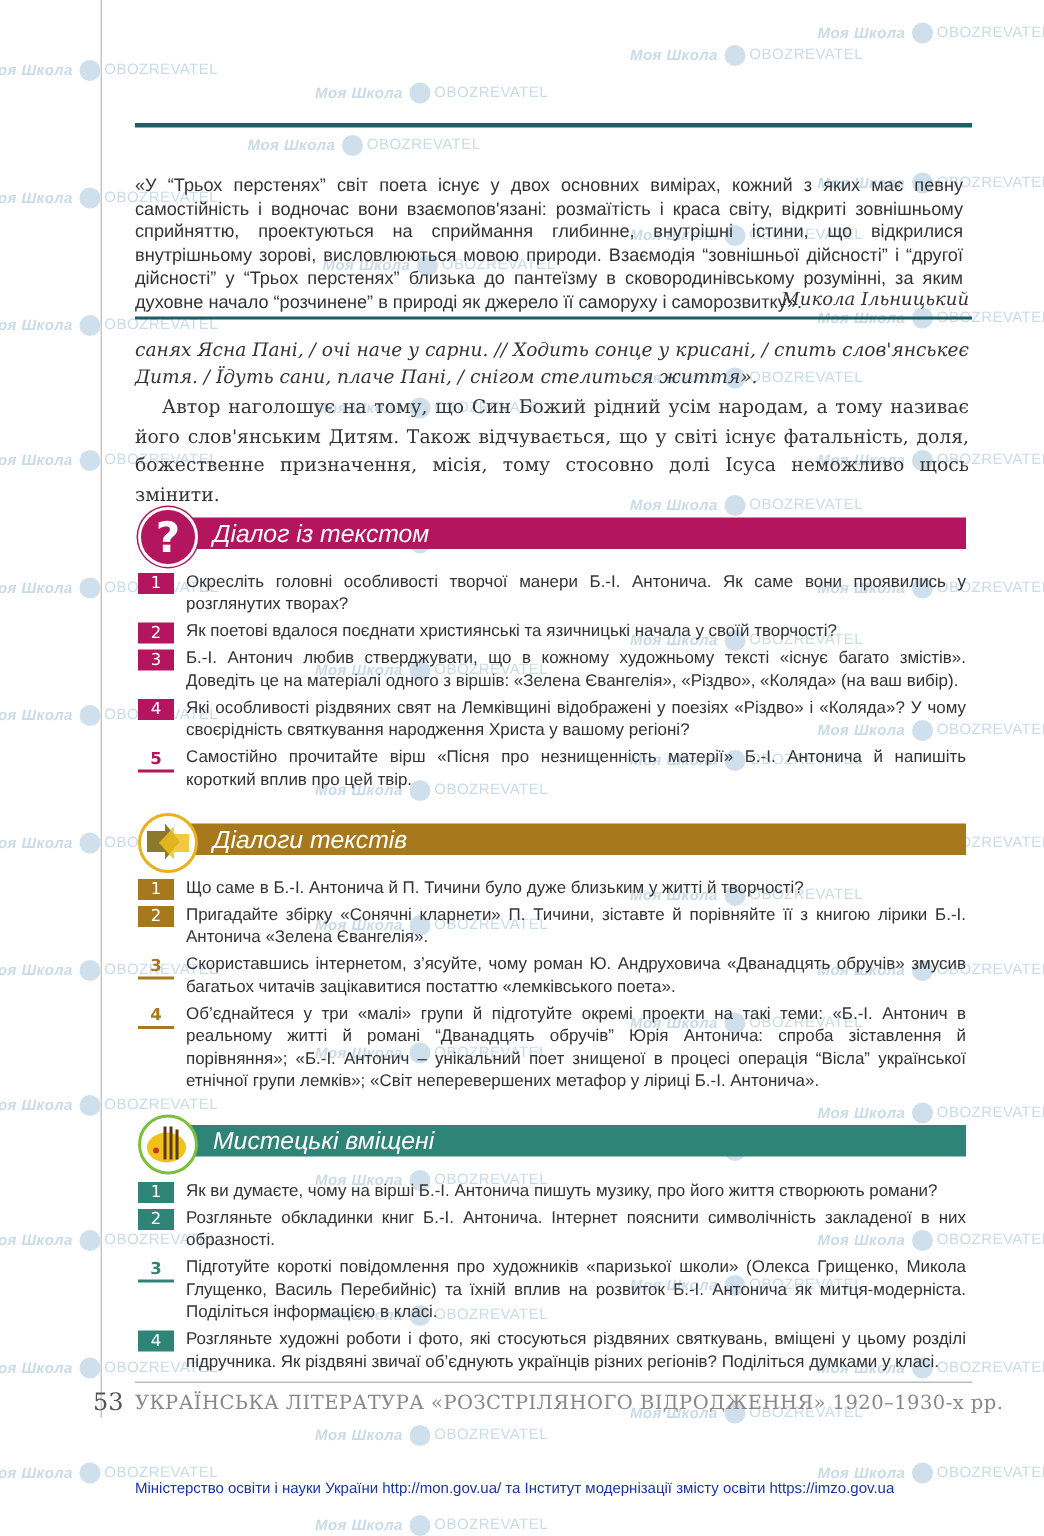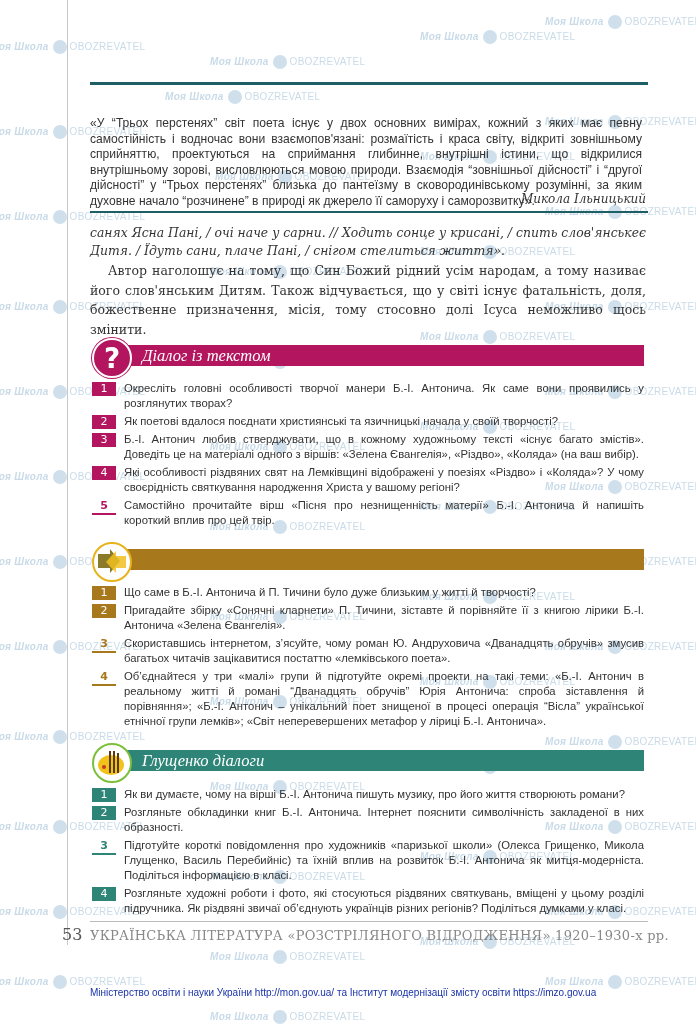--- a/index.html
+++ b/index.html
@@ -8,21 +8,21 @@
   .wm{position:absolute;font-family:"Liberation Sans",sans-serif;font-size:10px;color:#c9dbe8;white-space:nowrap;pointer-events:none;letter-spacing:0.3px;}
   .wm .w1{font-style:italic;font-weight:bold;margin-right:4px;}
   .wm .circ{display:inline-block;width:14px;height:14px;border-radius:50%;background:#cfe0ec;vertical-align:middle;margin-right:3px;}
   .rule{position:absolute;left:90px;width:558px;height:3px;background:#1e5f66;}
   .quote{position:absolute;left:90px;top:84px;width:552px;font-family:Liberation Sans, sans-serif;font-size:12.1px;line-height:15.6px;text-align:justify;color:#333;margin-top:32px;}
   .quote-author{position:absolute;right:50px;top:192px;font-family:"DejaVu Serif",serif;font-style:italic;font-size:12px;color:#333;}
   .poem{position:absolute;left:90px;top:224px;width:556px;font-family:"DejaVu Serif",serif;font-style:italic;font-size:12.4px;line-height:18px;text-align:justify;color:#333;}
   .para{position:absolute;left:90px;top:261px;width:556px;font-family:"DejaVu Serif",serif;font-size:12.5px;line-height:19.5px;text-align:justify;text-indent:18px;color:#333;}
   .sec-head{position:absolute;left:92px;width:552px;height:24px;}
   .sec-head .bar{position:absolute;left:16px;right:0;top:1px;height:21px;}
-  .sec-head .title{position:absolute;left:50px;top:0px;font-family:Liberation Serif, serif;font-style:italic;font-size:16.5px;line-height:24px;color:#fff;white-space:nowrap;}
+  .sec-head .title{position:absolute;left:50px;top:0px;font-family:Liberation Sans, sans-serif;font-style:italic;font-size:16.5px;line-height:24px;color:#fff;white-space:nowrap;}
   .sec-head .icon{position:absolute;left:0;top:-6px;width:36px;height:36px;border-radius:50%;}
   .items{position:absolute;left:92px;width:552px;}
   .item{position:relative;display:flex;align-items:flex-start;margin-bottom:3px;}
   .num{flex:0 0 24px;height:14px;margin-top:1px;font-family:"DejaVu Sans",sans-serif;font-size:11px;line-height:14px;text-align:center;color:#fff;margin-right:8px;}
   .num.outline{background:transparent !important;font-weight:bold;border-bottom:2px solid;}
   .item .txt{flex:1;font-family:"Liberation Sans",sans-serif;font-size:11.3px;line-height:15px;color:#333;text-align:justify;}
   .footer-num{position:absolute;left:62px;top:925px;font-family:"DejaVu Serif",serif;font-size:16px;color:#555;}
   .footer-title{position:absolute;left:90px;top:928px;font-family:"DejaVu Serif",serif;font-size:13px;color:#888;letter-spacing:0.3px;white-space:nowrap;}
   .footer-rule{position:absolute;left:90px;top:921px;width:558px;height:1px;background:#bbb;}
   .license{position:absolute;left:90px;top:986px;font-family:"Liberation Sans",sans-serif;font-size:10px;line-height:13px;color:#1a33a8;}
@@ -124,20 +124,21 @@
   </div>
 
 <div class="sec-head" style="top:548px;">
   <div class="bar" style="background:#a7791c;"></div>
   <div class="icon" style="background:#fff;border:2px solid #e7b21a;">
     <svg width="36" height="36" viewBox="0 0 36 36">
       <polygon points="4,10 16,10 16,5 26,17 16,29 16,24 4,24" fill="#8a7a2a"></polygon>
       <polygon points="32,12 22,12 22,7 12,18 22,29 22,24 32,24" fill="#f0c020" opacity="0.85"></polygon>
     </svg>
   </div>
+  <div class="title">Діалоги текстів</div>
 </div>
 <div class="items" id="items-1" style="top:585px;">
     <div class="item">
       <div class="num" style="background: rgb(167, 121, 28);">1</div>
       <div class="txt">Що саме в Б.-І. Антонича й П. Тичини було дуже близьким у житті й творчості?</div>
     </div>
     <div class="item">
       <div class="num" style="background: rgb(167, 121, 28);">2</div>
       <div class="txt">Пригадайте збірку «Сонячні кларнети» П. Тичини, зіставте й порівняйте її з книгою лірики Б.-І. Антонича «Зелена Євангелія».</div>
     </div>
@@ -155,21 +156,21 @@
   <div class="bar" style="background:#2e8577;"></div>
   <div class="icon" style="background:#fff;border:2px solid #7bbf3a;">
     <svg width="36" height="36" viewBox="0 0 36 36">
       <ellipse cx="17" cy="20" rx="13" ry="10" fill="#f2c21a"></ellipse>
       <rect x="15" y="6" width="2" height="22" fill="#5a3a10"></rect>
       <rect x="19" y="6" width="2" height="22" fill="#5a3a10"></rect>
       <rect x="23" y="8" width="2" height="20" fill="#5a3a10"></rect>
       <circle cx="10" cy="22" r="2" fill="#c0392b"></circle>
     </svg>
   </div>
-  <div class="title">Глущенко діалоги</div>
+  <div class="title">Мистецькі вміщені</div>
 </div>
 <div class="items" id="items-2" style="top:787px;">
     <div class="item">
       <div class="num" style="background: rgb(46, 133, 119);">1</div>
       <div class="txt">Як ви думаєте, чому на вірші Б.-І. Антонича пишуть музику, про його життя створюють романи?</div>
     </div>
     <div class="item">
       <div class="num" style="background: rgb(46, 133, 119);">2</div>
       <div class="txt">Розгляньте обкладинки книг Б.-І. Антонича. Інтернет пояснити символічність закладеної в них образності.</div>
     </div>

